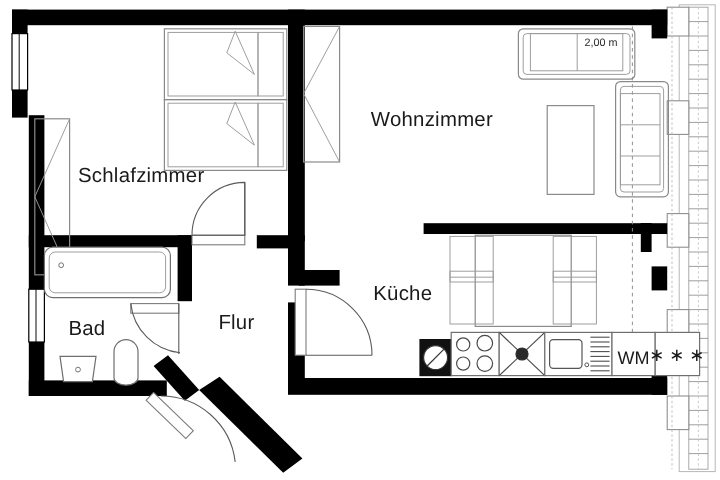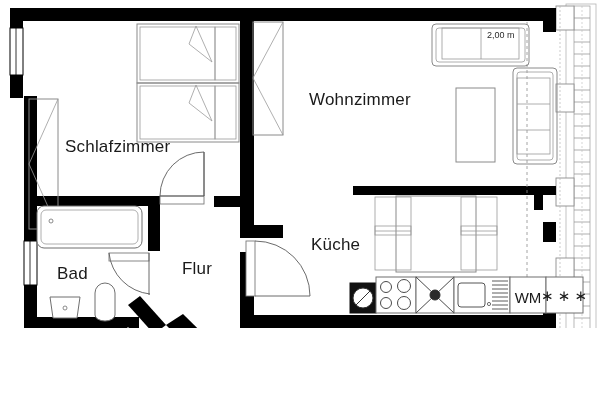--- a/index.html
+++ b/index.html
@@ -7,21 +7,21 @@
     margin: 0;
     padding: 0;
     background: #ffffff;
   }
   body {
     font-family: "Liberation Sans", sans-serif;
   }
   #floorplan-root {
     position: relative;
     width: 600px;
-    height: 328px;
+    height: 400px;
     background: #ffffff;
     overflow: hidden;
   }
   #floorplan-svg {
     display: block;
     width: 600px;
     height: 400px;
   }
   .room-label {
     font-family: "Liberation Sans", sans-serif;

